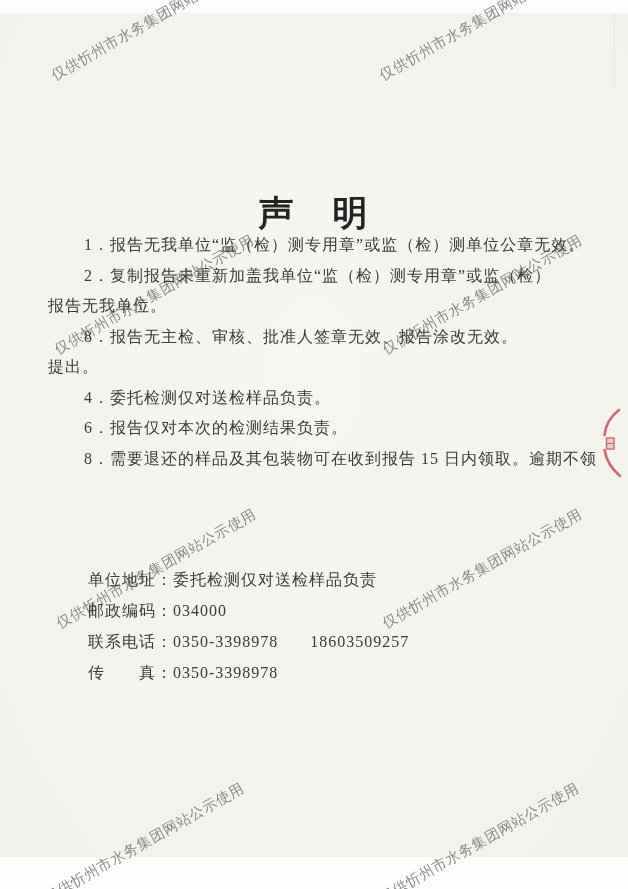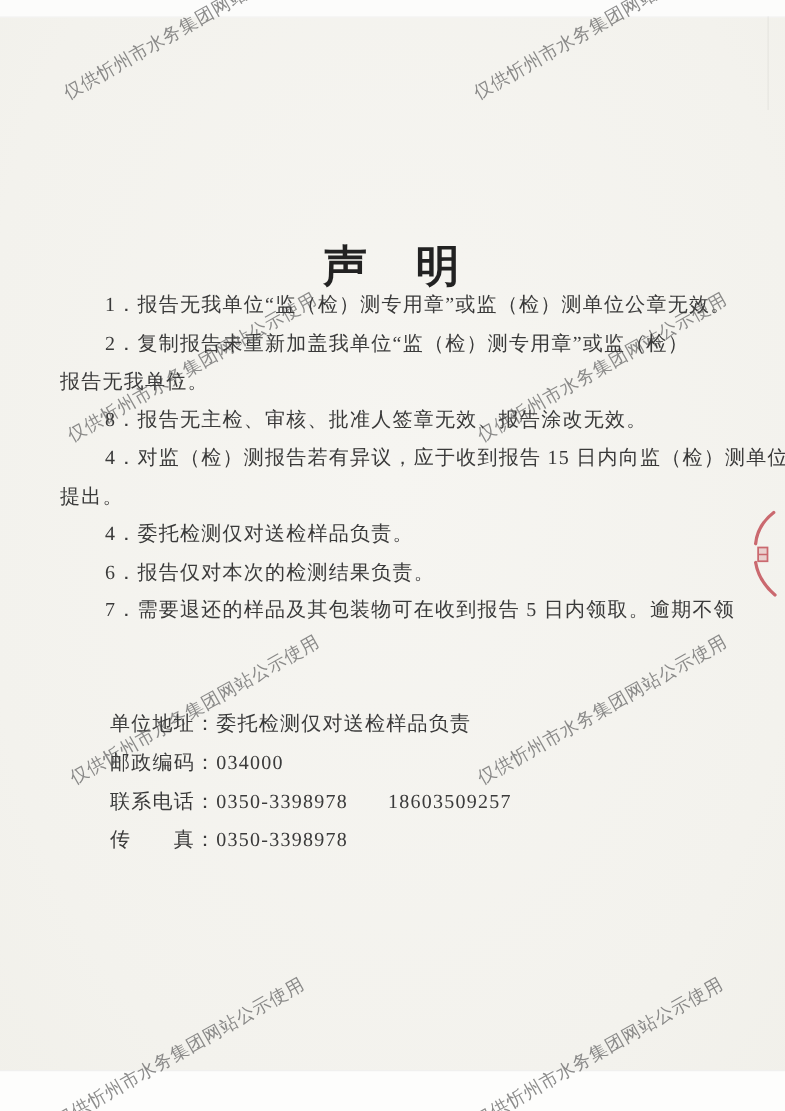--- a/index.html
+++ b/index.html
@@ -94,25 +94,24 @@
   <div class="wm" style="left:50px;  top:889px;">仅供忻州市水务集团网站公示使用</div>
   <div class="wm" style="left:385px; top:889px;">仅供忻州市水务集团网站公示使用</div>
 
   <div class="title">声　明</div>
 
   <div class="body-text">
     <div class="line indent">1．报告无我单位“监（检）测专用章”或监（检）测单位公章无效。</div>
     <div class="line indent">2．复制报告未重新加盖我单位“监（检）测专用章”或监（检）</div>
     <div class="line">报告无我单位。</div>
     <div class="line indent">8．报告无主检、审核、批准人签章无效、报告涂改无效。</div>
-    <div class="line indent">4．对监（检）测报告若有异议，应于收到报告 15 日内向监（检）测单位</div>
     <div class="line">提出。</div>
     <div class="line indent">4．委托检测仅对送检样品负责。</div>
     <div class="line indent">6．报告仅对本次的检测结果负责。</div>
-    <div class="line indent">7．需要退还的样品及其包装物可在收到报告 5 日内领取。逾期不领</div>
+    <div class="line indent">8．需要退还的样品及其包装物可在收到报告 15 日内领取。逾期不领</div>
   </div>
 
   <div class="contact">
     <div class="contact-row">
       <span>单位地址：</span><span>委托检测仅对送检样品负责</span>
     </div>
     <div class="contact-row">
       <span>邮政编码：</span><span>034000</span>
     </div>
     <div class="contact-row">

